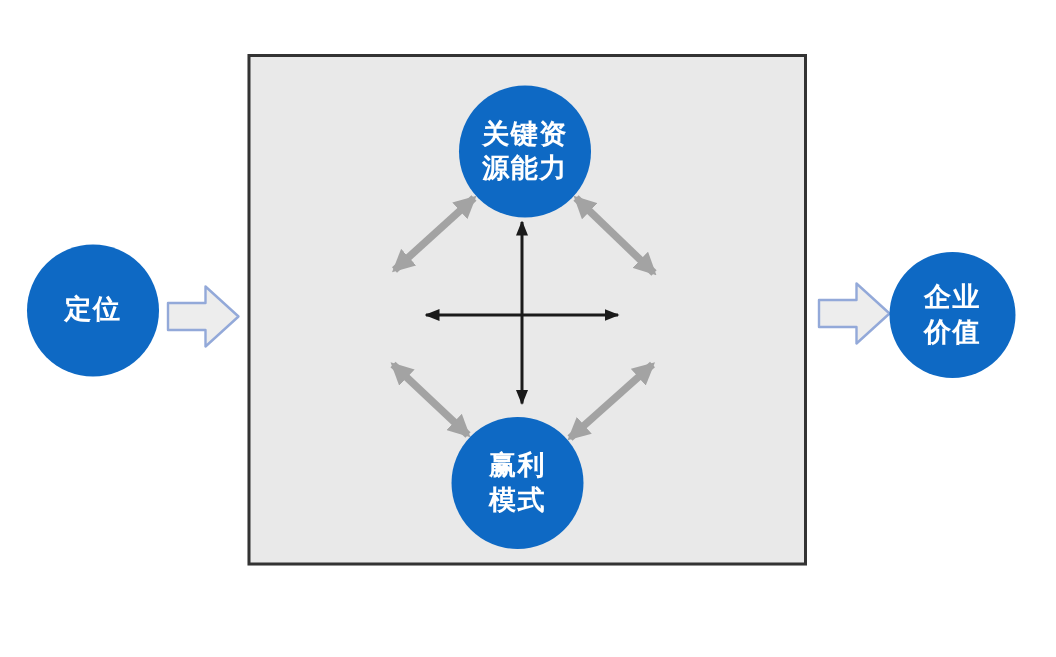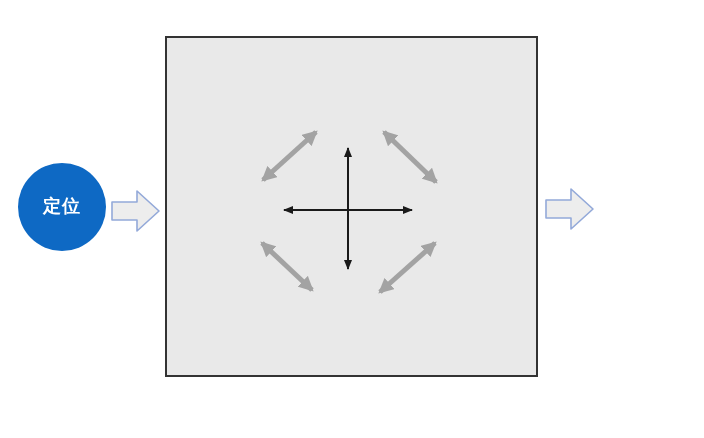--- a/index.html
+++ b/index.html
@@ -85,19 +85,31 @@
     <line class="cross-arrow" x1="348" y1="148" x2="348" y2="269" marker-start="url(#blackHead)" marker-end="url(#blackHead)"></line>
 
     <polygon class="block-arrow" points="112,202 137,202 137,191 159,211 137,231 137,220 112,220"></polygon>
     <polygon class="block-arrow" points="546,200 571,200 571,189 593,209 571,229 571,218 546,218"></polygon>
   </svg>
 
   <div class="node node-positioning">
     <span>定位</span>
   </div>
 
+  <div class="node node-keyresources">
+    <span>关键资
+源能力</span>
+  </div>
 
 
 
+  <div class="node node-profit">
+    <span>赢利
+模式</span>
+  </div>
 
+  <div class="node node-value">
+    <span>企业
+价值</span>
+  </div>
 
 
 </div>
 
 </body></html>

